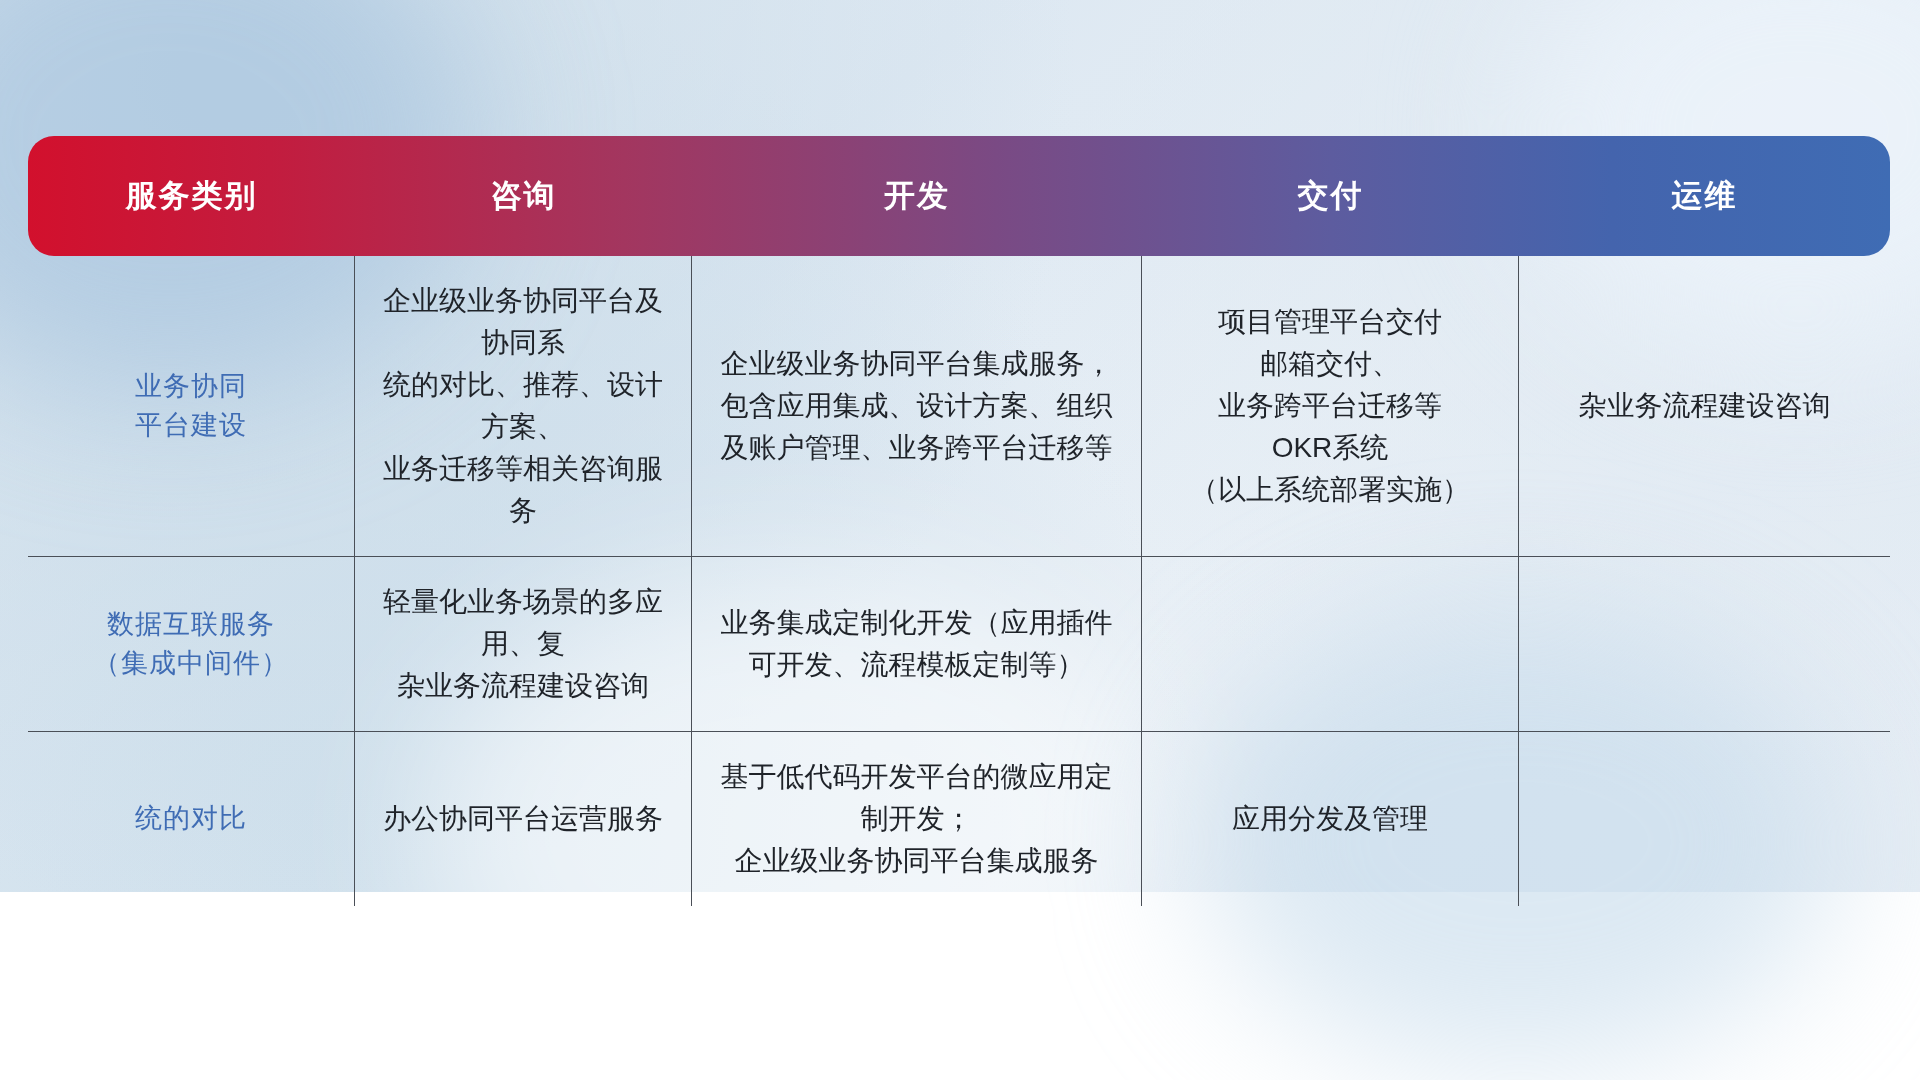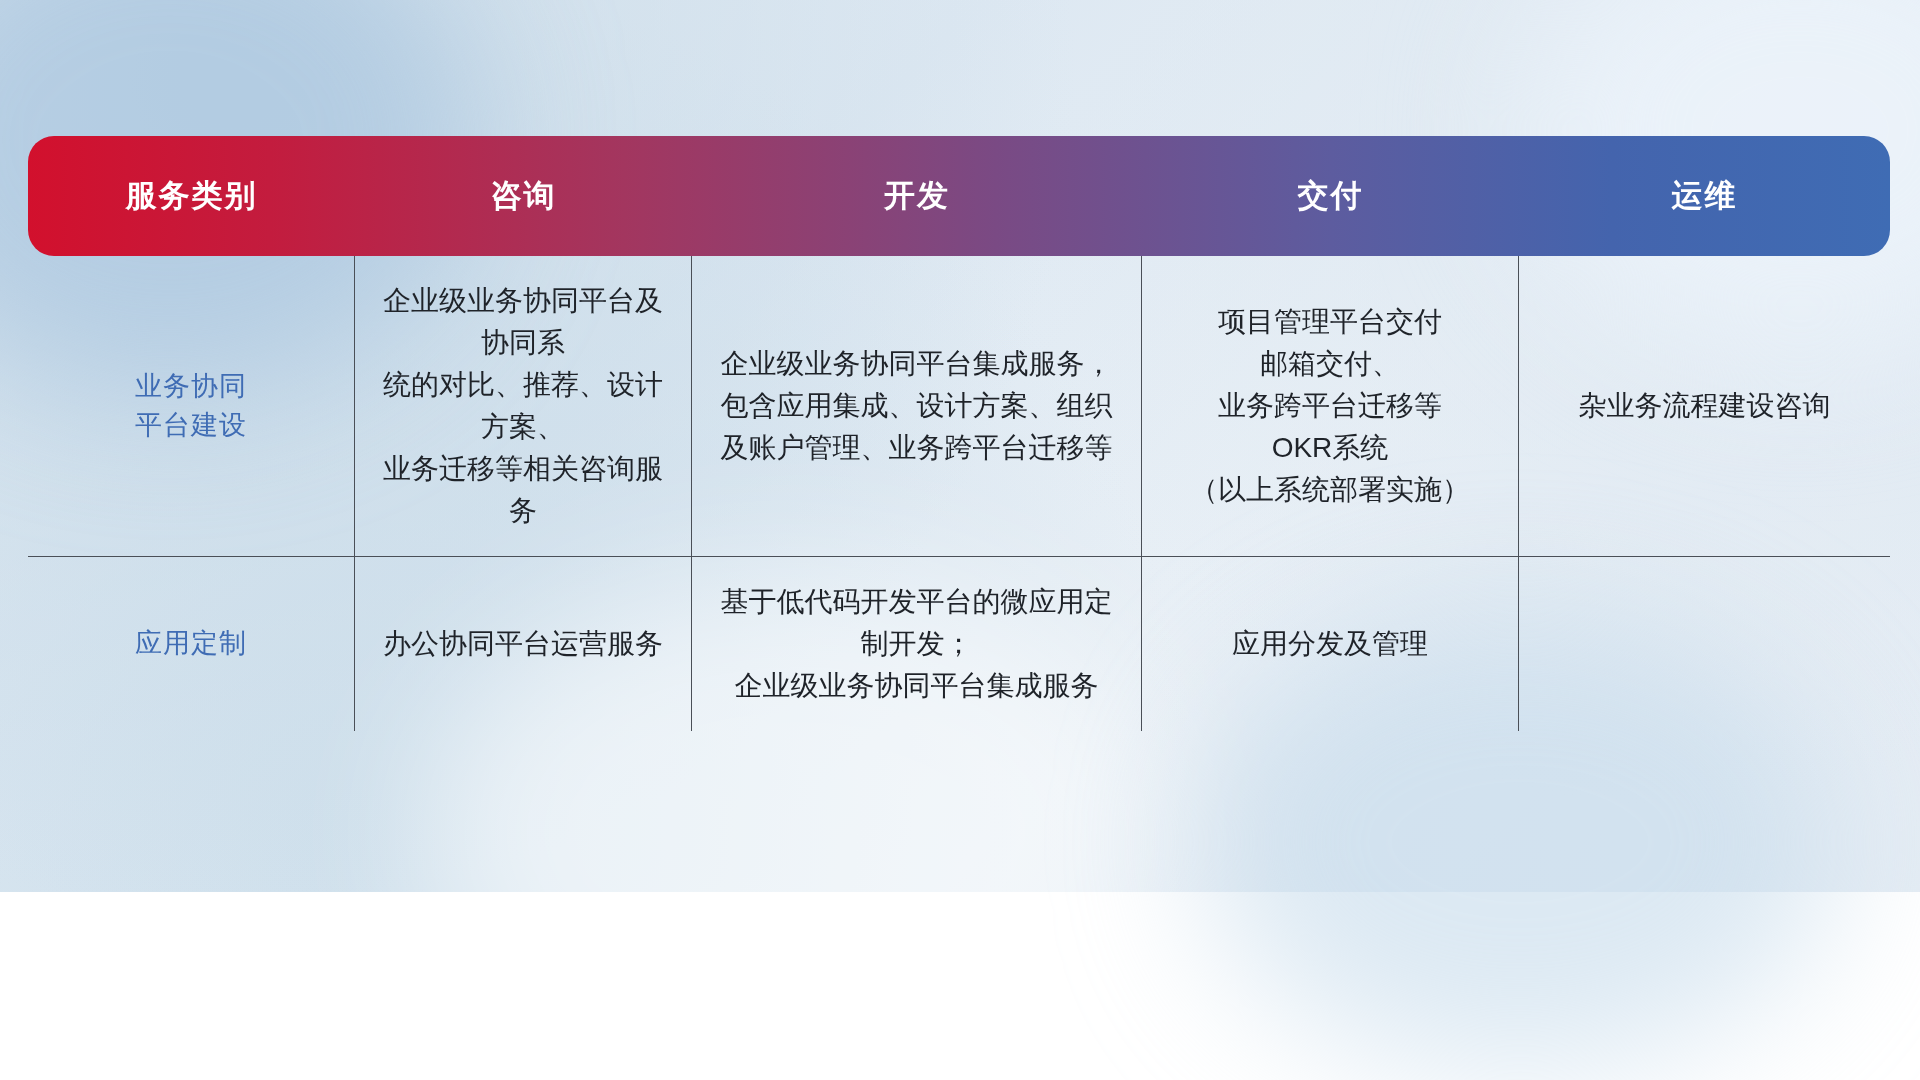--- a/index.html
+++ b/index.html
@@ -138,22 +138,32 @@
           <td class="colsep cell-text">企业级业务协同平台集成服务，
 包含应用集成、设计方案、组织
 及账户管理、业务跨平台迁移等</td>
           <td class="colsep cell-text">项目管理平台交付
 邮箱交付、
 业务跨平台迁移等
 OKR系统
 （以上系统部署实施）</td>
           <td class="cell-text">杂业务流程建设咨询</td>
         </tr>
+        <tr class="rowsep">
+          <td class="cat colsep cell-text">数据互联服务
+（集成中间件）</td>
+          <td class="colsep cell-text">轻量化业务场景的多应用、复
+杂业务流程建设咨询</td>
+          <td class="colsep cell-text">业务集成定制化开发（应用插件
+可开发、流程模板定制等）</td>
+          <td class="colsep cell-text"></td>
+          <td class="cell-text"></td>
+        </tr>
         <tr>
-          <td class="cat colsep cell-text">应用定制</td>
+          <td class="cat colsep cell-text">统的对比</td>
           <td class="colsep cell-text">办公协同平台运营服务</td>
           <td class="colsep cell-text">基于低代码开发平台的微应用定
 制开发；
 企业级业务协同平台集成服务</td>
           <td class="colsep cell-text">应用分发及管理</td>
           <td class="cell-text"></td>
         </tr>
       </tbody>
     </table>
   </div>

